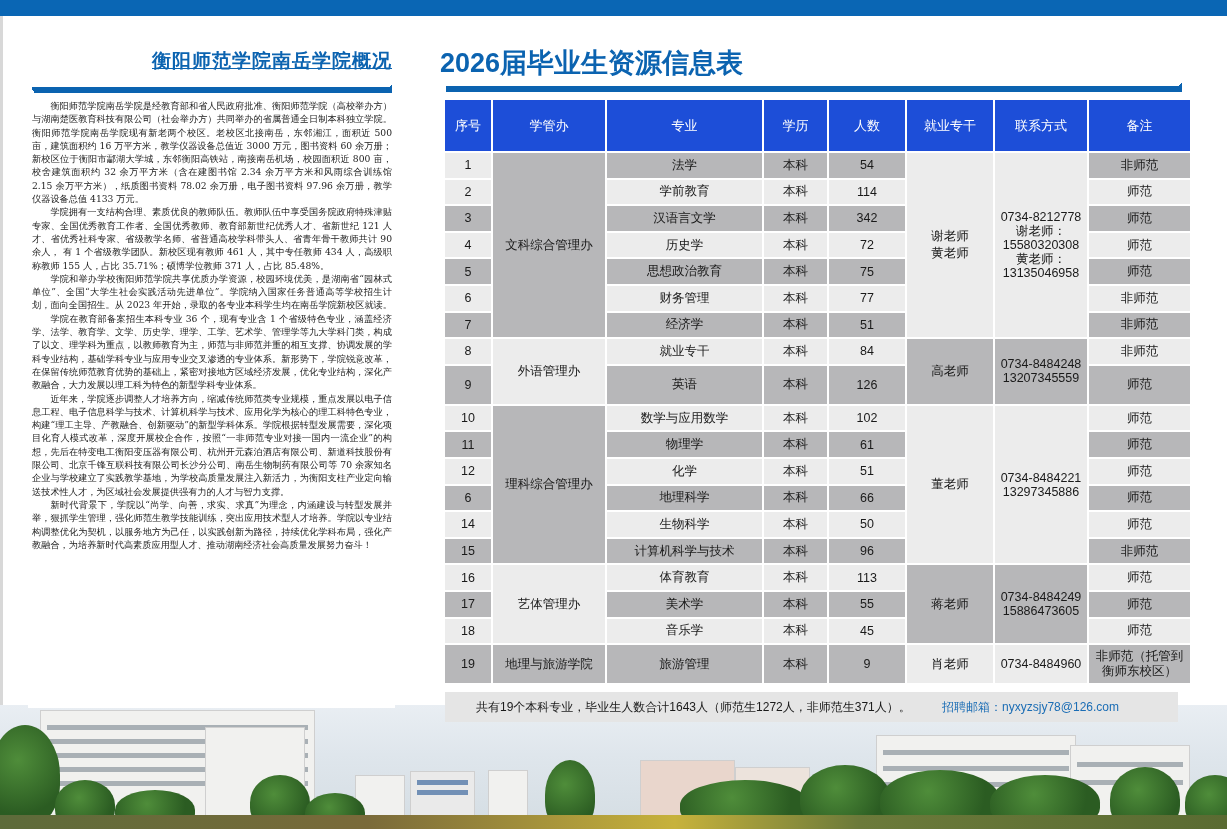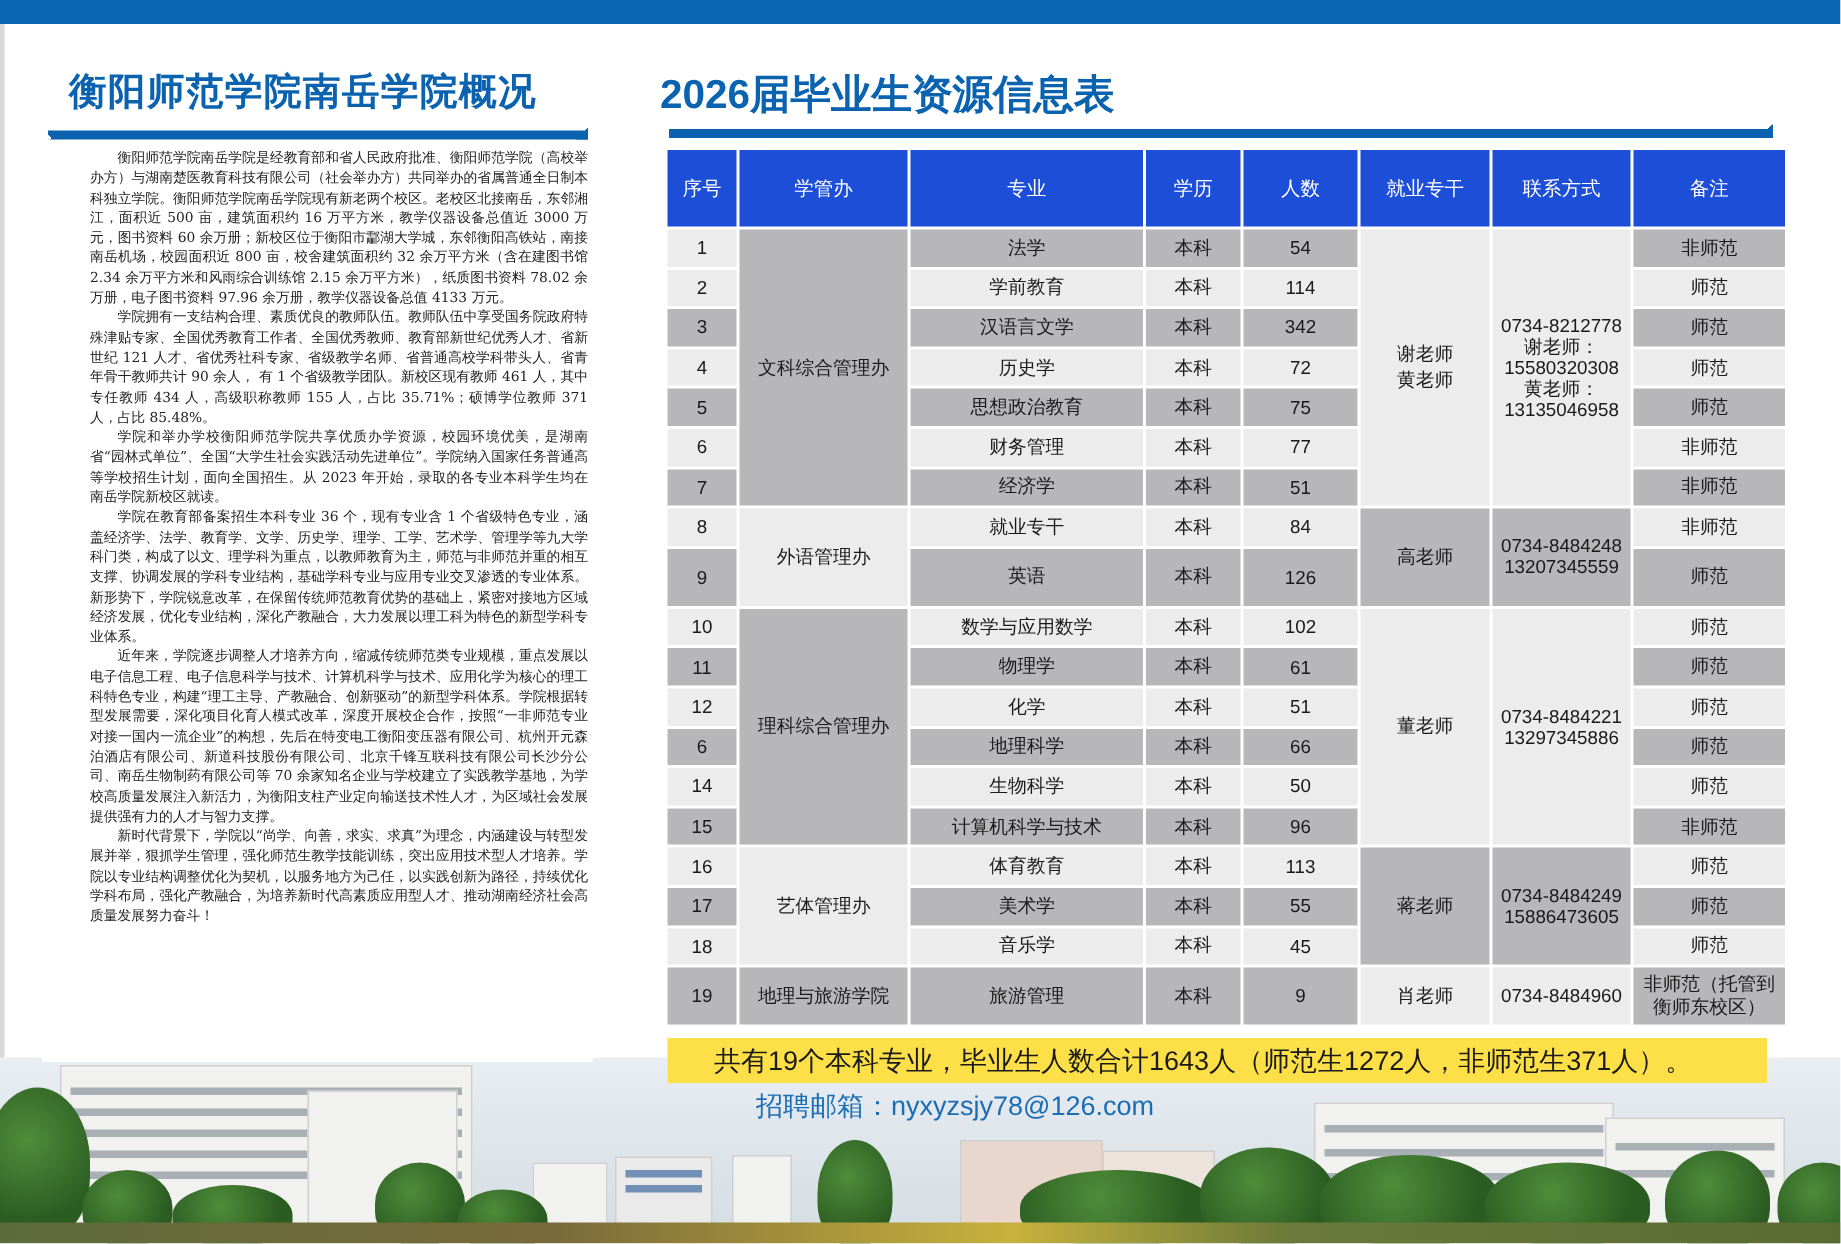--- a/index.html
+++ b/index.html
@@ -12,42 +12,42 @@
   
   .photo { position: absolute; left: 0; top: 705px; width: 1227px; height: 124px; overflow: hidden;
            background: linear-gradient(#e9eef3 0%, #dfe6ec 40%, #d4dde3 100%); }
   .bld { position: absolute; background: #f1f1ef; border: 1px solid #cfcfcf; }
   .bld .win { position: absolute; left: 6px; right: 6px; height: 5px; background: #8a949c; opacity: .7; }
   .tree { position: absolute; border-radius: 50% 50% 40% 40%; background: radial-gradient(circle at 40% 35%, #4f8d3a, #2b5c22 70%); }
   .ground { position: absolute; left: 0; bottom: 0; width: 100%; height: 14px; background: linear-gradient(90deg,#5d6b3a,#7a6a3a 30%,#c7b23c 55%,#6b7a3a 70%,#5a6b32); }
 
   
   .left-panel { position: absolute; left: 32px; top: 40px; width: 360px; }
-  .left-title { font-family: "Liberation Sans", "DejaVu Sans", sans-serif; font-weight: bold; font-size: 25px; color: #0b63b0; letter-spacing: 1px; text-align: left; padding-left: 14px; height: 42px; line-height: 42px; }
+  .left-title { font-family: "Liberation Sans", "DejaVu Sans", sans-serif; font-weight: bold; font-size: 19px; color: #0b63b0; letter-spacing: 1px; text-align: right; padding-left: 14px; height: 42px; line-height: 42px; text-decoration: underline; }
   .rule { position: relative; height: 6px; background: #0b63b0; margin-top: 5px; }
   .rule::after { content: ""; position: absolute; right: 0; top: -2px; width: 8px; height: 8px; background: linear-gradient(135deg, transparent 50%, #0b63b0 50%); }
   .rule::before { content: ""; position: absolute; left: -2px; top: 0; width: 4px; height: 6px; background: linear-gradient(45deg, #fff 50%, transparent 50%); }
-  .intro { margin-top: 6px; font-family: "DejaVu Serif", "Liberation Serif", serif; font-size: 9.2px; line-height: 13.3px; color: #222; text-align: justify; margin-left: 28px; }
+  .intro { margin-top: 6px; font-family: "DejaVu Serif", "Liberation Serif", serif; font-size: 9.2px; line-height: 13.3px; color: #222; text-align: justify; }
   .intro p { text-indent: 2em; }
   .intro-bg { position: absolute; left: 28px; top: 93px; width: 367px; height: 615px; background: #fff; }
 
   
   .right-title { position: absolute; left: 440px; top: 42px; width: 745px; text-align: left; font-family: "Liberation Sans", "DejaVu Sans", sans-serif; font-weight: bold; font-size: 27px; color: #0b63b0; height: 42px; line-height: 42px; }
   .right-rule { position: absolute; left: 446px; top: 86px; width: 732px; height: 6px; background: #0b63b0; }
   .right-rule::after { content: ""; position: absolute; right: -4px; top: -3px; width: 10px; height: 9px; background: linear-gradient(135deg, transparent 50%, #0b63b0 50%); }
 
   table.grid { position: absolute; left: 445px; top: 100px; width: 733px; border-collapse: separate; border-spacing: 2px; margin: -2px; table-layout: fixed; font-family: "Liberation Sans", "DejaVu Sans", sans-serif; font-size: 12.5px; }
   table.grid th { background: #1d4ed8; color: #fff; font-weight: normal; height: 51px; font-size: 13px; }
   table.grid td { text-align: center; vertical-align: middle; height: 24.6px; color: #1a1a1a; padding: 0; }
   td.dark { background: #b7b7b9; }
   td.light { background: #ececec; }
   td.tall { height: 38px !important; }
   td.contact { font-size: 12.5px; line-height: 14px; }
   td.note2 { font-size: 12.5px; line-height: 15px; margin-left: 15px; }
-  .footer { position: absolute; left: 445px; top: 692px; width: 733px; height: 30px; background: #fde047; font-family: "Liberation Sans", "DejaVu Sans", sans-serif; font-size: 18px; line-height: 30px; padding-left: 31px; color: #1a1a1a; }
+  .footer { position: absolute; left: 445px; top: 692px; width: 733px; height: 30px; background: #e5e5e5; font-family: "Liberation Sans", "DejaVu Sans", sans-serif; font-size: 12px; line-height: 30px; padding-left: 31px; color: #1a1a1a; }
   .footer .email { color: #1b6db5; margin-left: 28px; }
 </style>
 </head>
 <body>
 
 <div class="top-bar"></div>
 <div class="left-edge"></div>
 
 <div class="photo">
   <div class="bld" style="left:40px;top:5px;width:275px;height:110px;">

